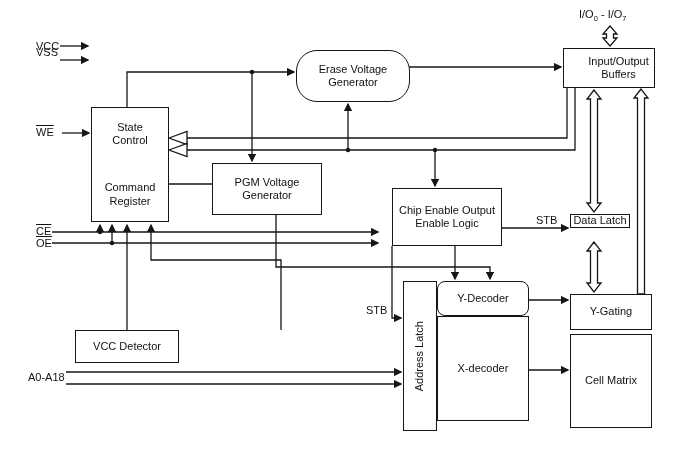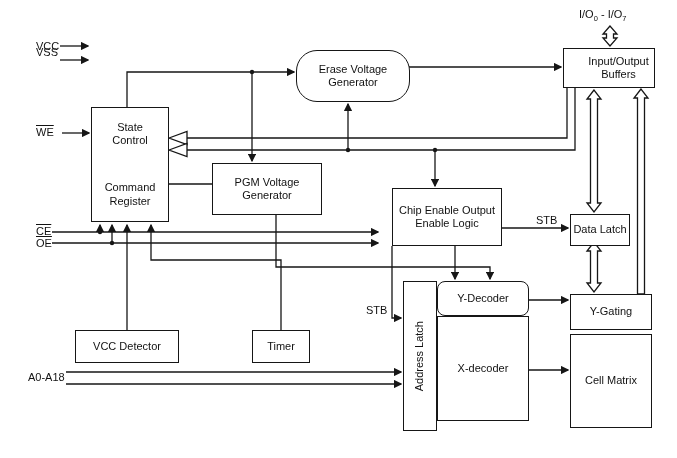--- a/index.html
+++ b/index.html
@@ -90,37 +90,36 @@
 
   <div class="block split" style="left:91px;top:107px;width:78px;height:115px;">
     <span>State Control</span>
     <span>Command Register</span>
   </div>
 
   <div class="block" style="left:212px;top:163px;width:110px;height:52px;">PGM Voltage Generator</div>
 
   <div class="block" style="left:380px;top:188px;width:110px;height:58px;margin-left:12px;">Chip Enable Output Enable Logic</div>
 
-  <div class="block" style="left:570px;top:214px;width:60px;height:32px;">Data Latch</div>
+  <div class="block" style="left:570px;top:214px;width:60px;height:14px;">Data Latch</div>
 
   <div class="block" style="left:570px;top:294px;width:82px;height:36px;">Y-Gating</div>
 
   <div class="block" style="left:570px;top:334px;width:82px;height:94px;">Cell Matrix</div>
 
   <div class="block vwrap" style="left:403px;top:281px;width:34px;height:150px;">
     <span class="vtext">Address Latch</span>
   </div>
 
   <div class="block" style="left:437px;top:281px;width:92px;height:35px;border-radius:8px;">Y-Decoder</div>
 
   <div class="block" style="left:437px;top:316px;width:92px;height:105px;">X-decoder</div>
 
   <div class="block" style="left:75px;top:330px;width:104px;height:33px;">VCC Detector</div>
 
-  <div class="block" style="left:252px;top:330px;width:58px;height:33px;">Timer</div>
 
   <span class="lbl" style="left:36px;top:40px;">VCC</span>
   <span class="lbl" style="left:36px;top:46px;">VSS</span>
   <span class="lbl overline" style="left:36px;top:126px;">WE</span>
   <span class="lbl overline" style="left:36px;top:225px;">CE</span>
   <span class="lbl overline" style="left:36px;top:237px;">OE</span>
   <span class="lbl" style="left:28px;top:371px;">A0-A18</span>
   <span class="lbl" style="left:536px;top:214px;">STB</span>
   <span class="lbl" style="left:366px;top:304px;">STB</span>
 

